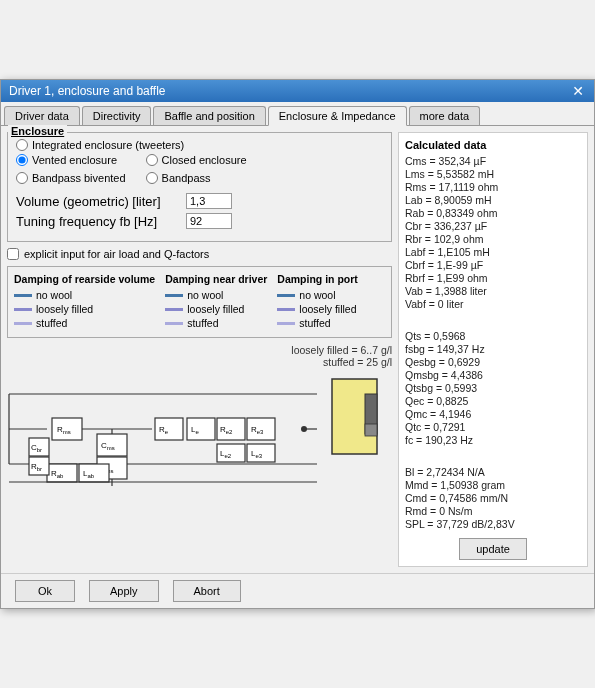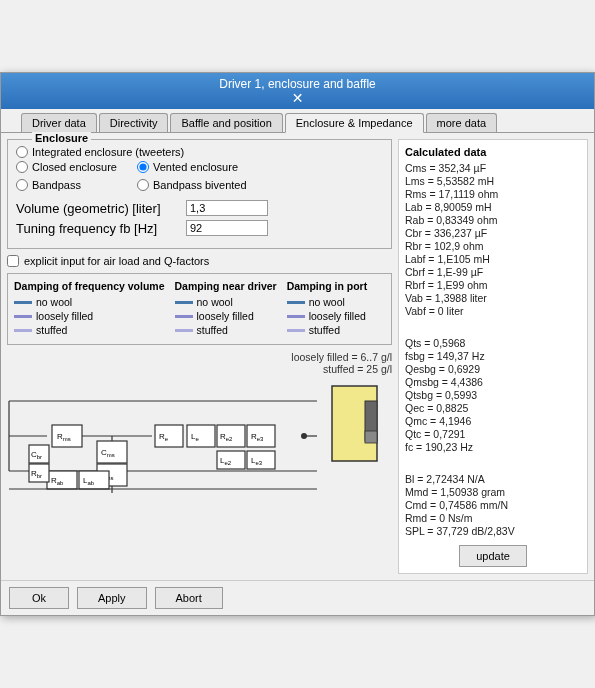--- a/index.html
+++ b/index.html
@@ -20,36 +20,35 @@
     }
     .title-bar {
       background: linear-gradient(to bottom, #4a90d4, #2a6fba);
       color: white;
       padding: 4px 8px;
       display: flex;
       justify-content: space-between;
       align-items: center;
       font-size: 12px;
       font-weight: normal;
-      flex-direction: column;
     }
     .title-bar-close {
       color: white;
       cursor: pointer;
       font-size: 14px;
       line-height: 1;
       background: none;
       border: none;
       padding: 0 2px;
     }
     .tabs {
       display: flex;
       background: #f0f0f0;
       border-bottom: 1px solid #999;
-      padding: 4px 4px 0 20px;
+      padding: 4px 4px 0 3px;
       gap: 2px;
     }
     .tab {
       padding: 3px 10px;
       border: 1px solid #999;
       border-bottom: none;
       cursor: pointer;
       background: #ddd;
       font-size: 11px;
       border-radius: 3px 3px 0 0;
@@ -77,25 +76,26 @@
     }
     .group-box {
       border: 1px solid #aaa;
       padding: 6px 8px 8px 8px;
       margin-bottom: 6px;
       position: relative;
     }
     .group-label {
       position: absolute;
       top: -8px;
-      left: 24px;
+      left: 0;
       background: #f0f0f0;
       padding: 0 3px;
       font-size: 11px;
       font-weight: bold;
+      text-decoration: underline;
     }
     .radio-row {
       display: flex;
       align-items: center;
       gap: 4px;
       margin-bottom: 3px;
     }
     .radio-cols {
       display: flex;
       gap: 20px;
@@ -108,21 +108,21 @@
     .form-row {
       display: flex;
       align-items: center;
       margin-bottom: 4px;
     }
     .form-label {
       width: 170px;
       font-size: 13px;
     }
     .form-input {
-      width: 82px;
+      width: 46px;
       border: 1px solid #999;
       padding: 1px 3px;
       font-size: 11px;
       background: white;
     }
     .checkbox-row {
       display: flex;
       align-items: flex-start;
       gap: 5px;
       margin-bottom: 6px;
@@ -188,20 +188,21 @@
       gap: 8px;
       border-top: 1px solid #ccc;
     }
     .btn {
       padding: 4px 20px;
       border: 1px solid #999;
       background: #e8e8e8;
       cursor: pointer;
       font-size: 11px;
       min-width: 60px;
+      margin-left: 6px;
     }
     .btn-update {
       display: block;
       margin: 8px auto 0;
       padding: 4px 16px;
       border: 1px solid #999;
       background: #e8e8e8;
       cursor: pointer;
       font-size: 11px;
       text-align: right;
@@ -245,36 +246,36 @@
         <span class="group-label">Enclosure</span>
 
         <div class="radio-row">
           <input type="radio" name="enc" style="">
           <span>Integrated enclosure (tweeters)</span>
         </div>
 
         <div class="radio-cols">
           <div class="radio-col">
             <div class="radio-row">
+              <input type="radio" name="enc" checked="" style="">
+              <span>Vented enclosure</span>
+            </div>
+            <div class="radio-row">
+              <input type="radio" name="enc" style="">
+              <span>Bandpass bivented</span>
+            </div>
+          </div>
+          <div class="radio-col">
+            <div class="radio-row">
               <input type="radio" name="enc" style="">
               <span>Closed enclosure</span>
             </div>
             <div class="radio-row">
               <input type="radio" name="enc" style="">
               <span>Bandpass</span>
-            </div>
-          </div>
-          <div class="radio-col">
-            <div class="radio-row">
-              <input type="radio" name="enc" checked="" style="">
-              <span>Vented enclosure</span>
-            </div>
-            <div class="radio-row">
-              <input type="radio" name="enc" style="">
-              <span>Bandpass bivented</span>
             </div>
           </div>
         </div>
 
         <div style="margin-top:6px;">
           <div class="form-row">
             <span class="form-label">Volume (geometric) [liter]</span>
             <input class="form-input" type="text" value="1,3" style="">
           </div>
           <div class="form-row">
@@ -286,21 +287,21 @@
 
       <div class="checkbox-row">
         <input type="checkbox" style="">
         <span>explicit input for air load and Q-factors</span>
       </div>
 
       <div class="damping-section">
         <div class="damping-cols">
 
           <div class="damping-col">
-            <div class="damping-col-title">Damping of frequency volume</div>
+            <div class="damping-col-title">Damping of rearside volume</div>
             <div class="damping-item">
               <div class="damping-color-bar" style="background:#4477aa;"></div>
               <span>no wool</span>
             </div>
             <div class="damping-item">
               <div class="damping-color-bar" style="background:#8888cc;"></div>
               <span>loosely filled</span>
             </div>
             <div class="damping-item">
               <div class="damping-color-bar" style="background:#aaaadd;"></div>

